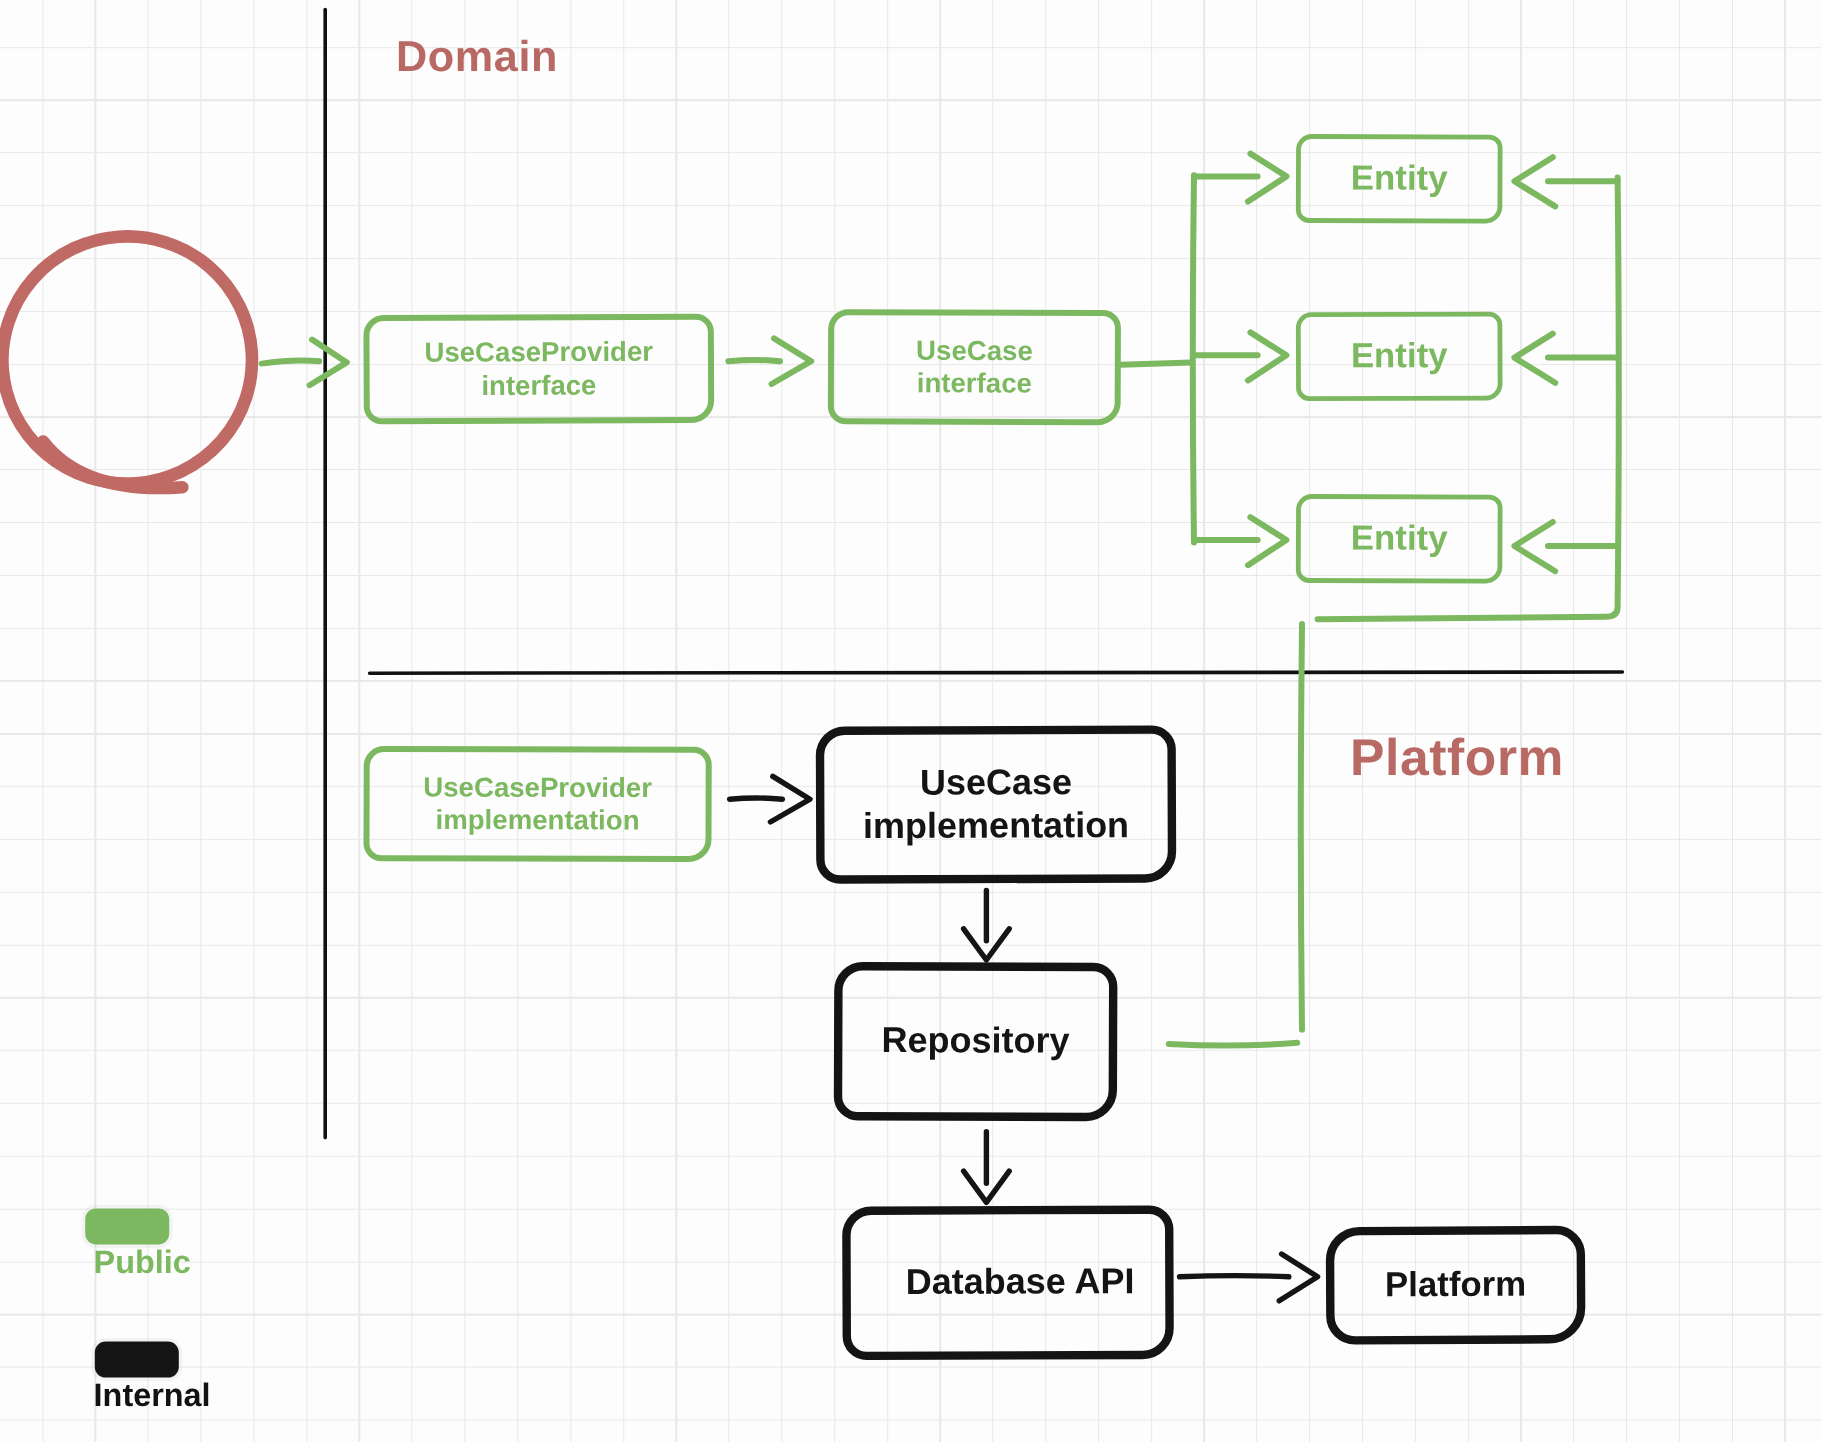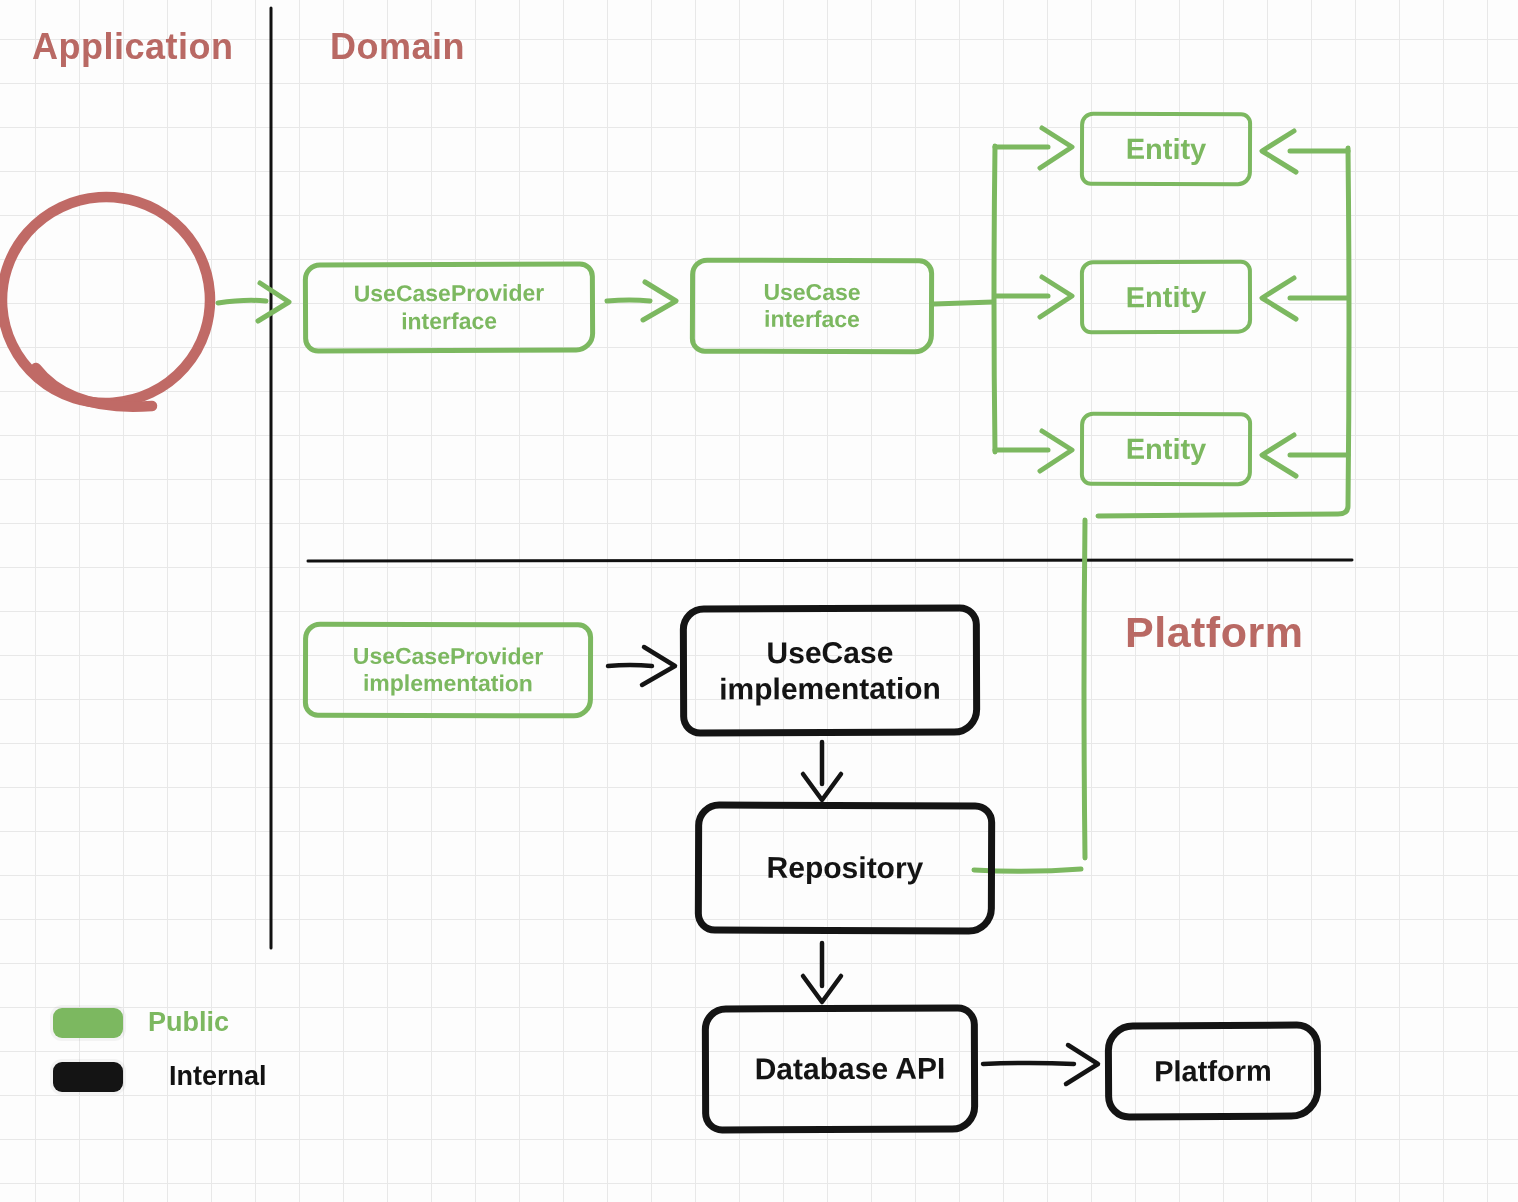--- a/index.html
+++ b/index.html
@@ -67,21 +67,21 @@
   }
   .node.black.small{border-radius:28px 24px 30px 24px;font-size:29px;}
   .mvvm-label{
     position:absolute;
     color:var(--section-red);
     font-weight:bold;
     font-size:25px;
     text-align:center;
     line-height:1.22;
   }
-  .legend-row{position:absolute;display:flex;align-items:center;}
+  .legend-row{position:absolute;display:flex;align-items:center;flex-direction:column;}
   .swatch{
     width:70px;height:30px;border-radius:9px;
     box-shadow:0 0 0 3px rgba(120,120,120,0.07);
   }
   .swatch.green{background:var(--public-green);}
   .swatch.black{background:var(--internal-black);}
   .legend-label{
     font-weight:bold;font-size:27px;margin-left:25px;white-space:nowrap;
   }
   .legend-label.green{color:var(--public-green);}
@@ -132,21 +132,20 @@
     <path class="wire black" d="M822 742 L822 784"></path>
     <path class="wire black" d="M803 774 L822 800 L841 774"></path>
 
     <path class="wire black" d="M822 943 L822 986"></path>
     <path class="wire black" d="M803 976 L822 1002 L841 976"></path>
 
     <path class="wire black" d="M983 1064 Q 1030 1062 1074 1064"></path>
     <path class="wire black" d="M1068 1045 L1098 1064 L1066 1084"></path>
   </svg>
 
-  <div class="heading" style="left:32px;top:26px;">Application</div>
   <div class="heading" style="left:330px;top:26px;">Domain</div>
   <div class="heading" style="left:1125px;top:608px;font-size:43px;">Platform</div>
 
 
   <div class="node green" style="left:303px;top:262px;width:292px;height:91px;">
     <div>UseCaseProvider</div>
     <div>interface</div>
   </div>
 
   <div class="node green" style="left:690px;top:258px;width:244px;height:96px;transform:rotate(0.2deg);">
@@ -167,34 +166,34 @@
   <div class="node green" style="left:303px;top:622px;width:290px;height:96px;transform:rotate(0.15deg);">
     <div>UseCaseProvider</div>
     <div>implementation</div>
   </div>
 
   <div class="node black" style="left:680px;top:605px;width:300px;height:131px;">
     <div>UseCase</div>
     <div>implementation</div>
   </div>
 
-  <div class="node black" style="left:695px;top:802px;width:300px;height:132px;transform:rotate(0.2deg);">
+  <div class="node black" style="left:695px;top:802px;width:236px;height:132px;transform:rotate(0.2deg);">
     <div>Repository</div>
   </div>
 
   <div class="node black" style="left:702px;top:1005px;width:276px;height:128px;padding-left:20px;">
     <div>Database API</div>
   </div>
 
   <div class="node black small" style="left:1105px;top:1022px;width:216px;height:98px;transform:rotate(-0.3deg);">
     <div>Platform</div>
   </div>
 
   <div class="legend-row" style="left:53px;top:1007px;">
     <div class="swatch green"></div>
     <div class="legend-label green">Public</div>
   </div>
-  <div class="legend-row" style="left:53px;top:1061px;gap:21px;">
+  <div class="legend-row" style="left:53px;top:1118px;">
     <div class="swatch black"></div>
     <div class="legend-label black">Internal</div>
   </div>
 
 </div>
 
 </body></html>

